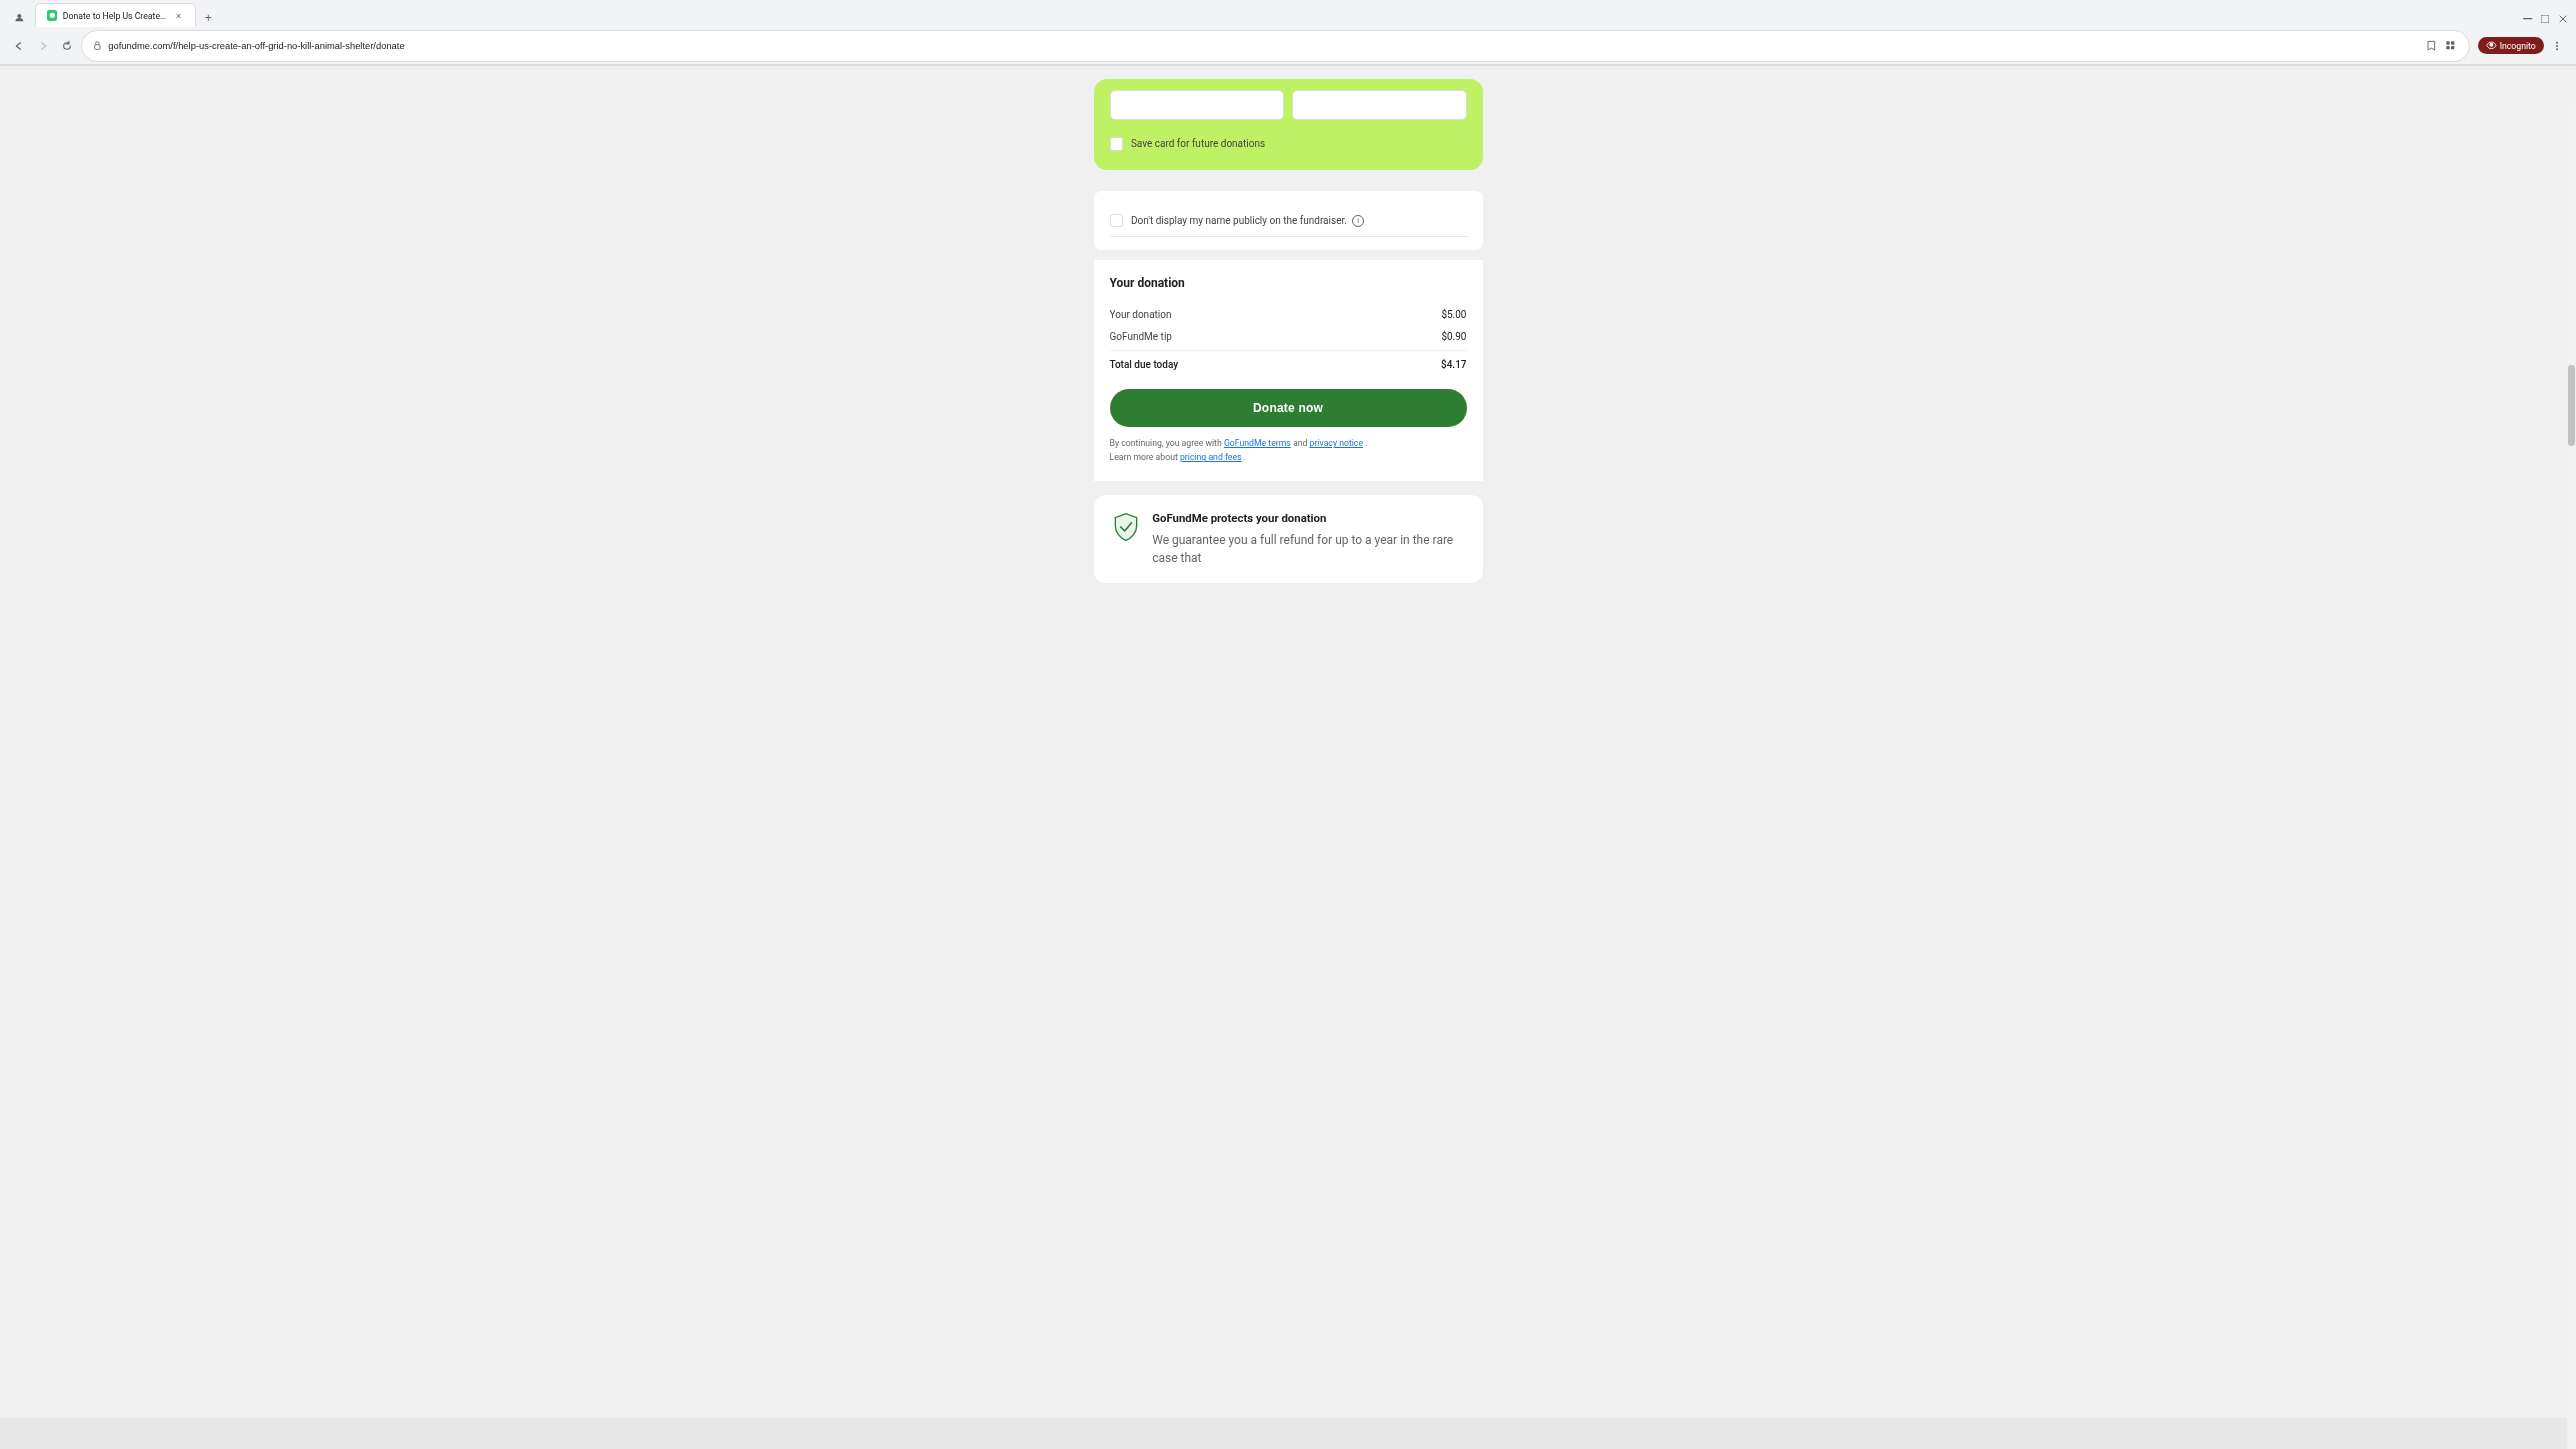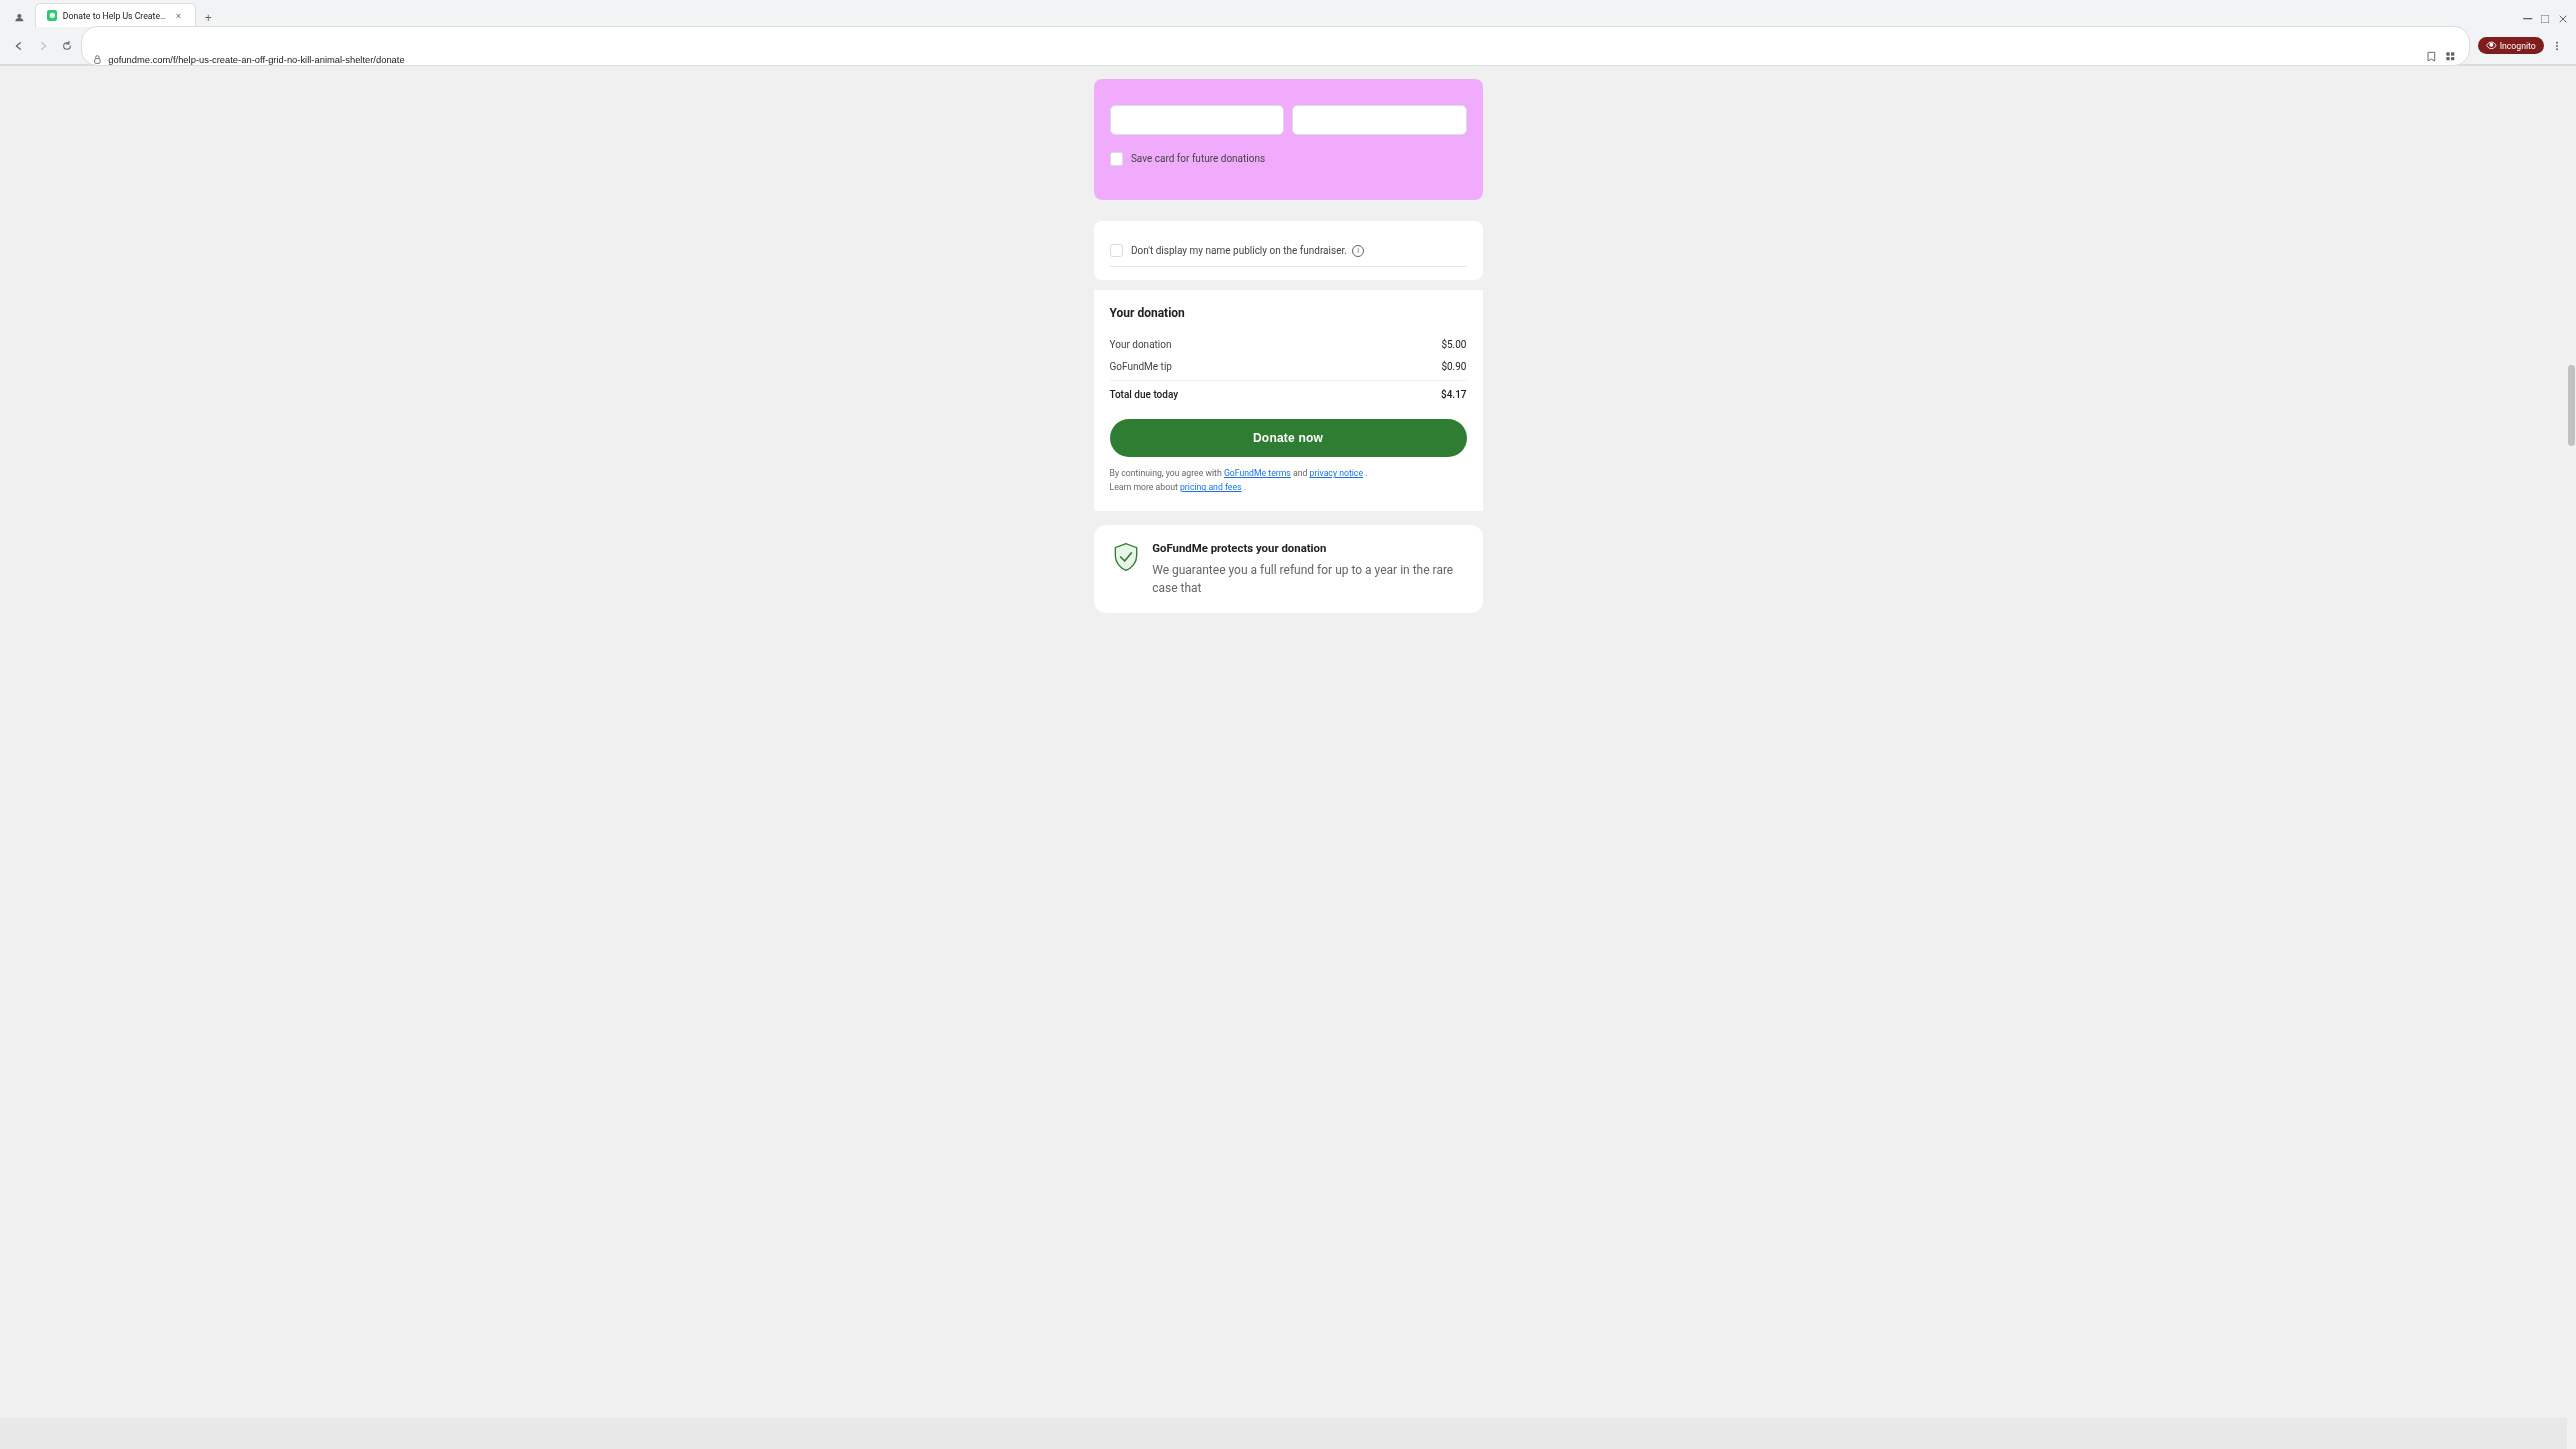--- a/index.html
+++ b/index.html
@@ -119,26 +119,26 @@
       justify-content: center;
       border-radius: 50%;
       color: #5f6368;
       font-size: 12px;
     }
     .nav-btn.disabled { color: #bdc1c6; cursor: default; }
 
     .address-bar {
       flex: 1;
       display: flex;
-      align-items: flex-end;
+      align-items: center;
       background: white;
       border: 0.7px solid #dadce0;
       border-radius: 16px;
       padding: 0 10.7px;
-      height: 40px;
+      height: 32px;
       gap: 5.4px;
     }
 
     .address-url {
       flex: 1;
       font-size: 9.4px;
       color: #202124;
       border: none;
       outline: none;
       background: transparent;
@@ -367,23 +367,23 @@
     }
 
     .protected-text {
       font-size: 12px;
       color: #666;
       line-height: 1.5;
     }
 
     
     .top-truncated-card {
-      background: #f0abfc;
-      border-radius: 8px;
-      padding: 26px 16px;
+      background: #bef264;
+      border-radius: 13px;
+      padding: 11px 16px;
       margin-bottom: 10.7px;
     }
 
     .btn-row {
       display: flex;
       gap: 8px;
       margin-bottom: 8px;
     }
 
     .outline-btn {

